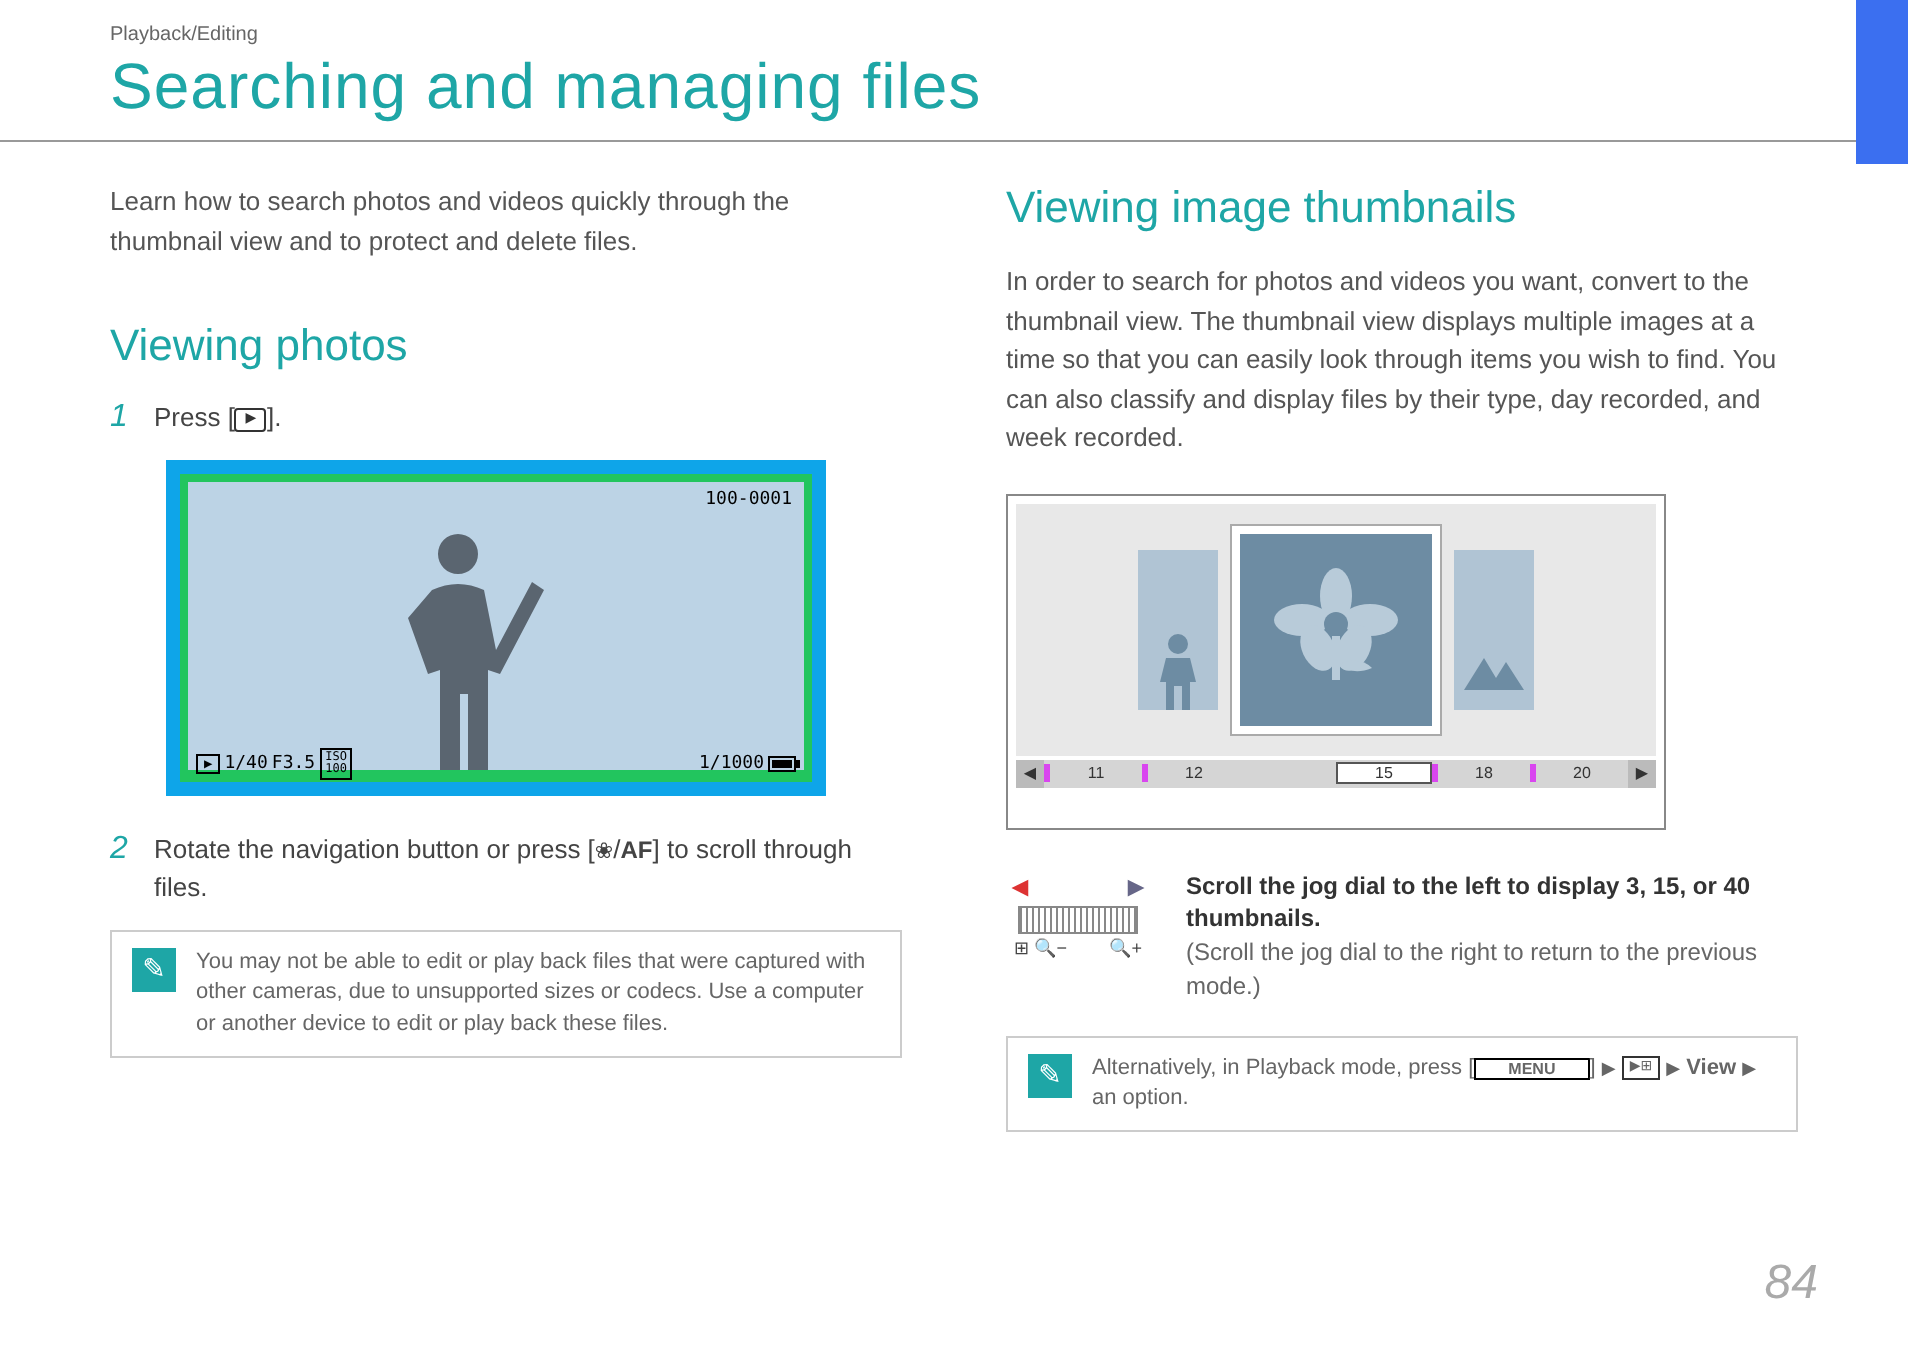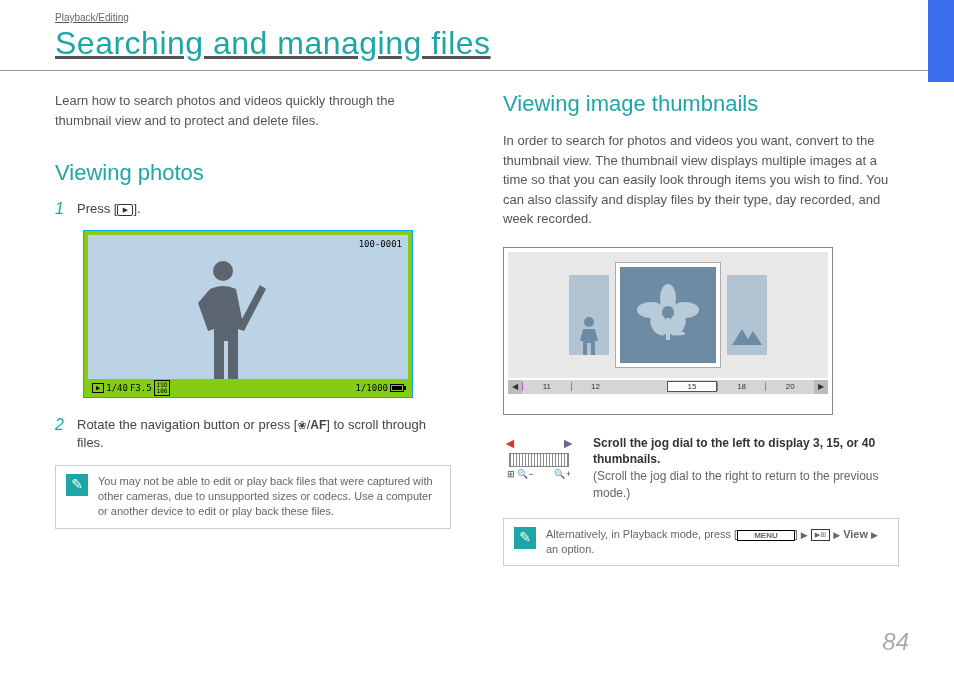--- a/index.html
+++ b/index.html
@@ -9,21 +9,20 @@
     height: 676px;
     background: #fff;
     position: relative;
     color: #555;
     font-size: 13px;
   }
   .header {
     padding: 12px 0 8px 55px;
     border-bottom: 1px solid #999;
     position: relative;
-    text-decoration: underline;
   }
   .blue-tab {
     position: absolute;
     right: 0;
     top: 0;
     width: 26px;
     height: 82px;
     background: #3b6ff0;
   }
   .breadcrumb {
@@ -99,24 +98,24 @@
     font-size: 8px;
   }
   .play-icon-inline::after {
     content: "▶";
     font-size: 7px;
     color: #333;
   }
   .screen1 {
     width: 330px;
     height: 168px;
-    border: 1px solid #0ea5e9;
+    border: 7px solid #0ea5e9;
     margin-left: 28px;
     margin-bottom: 18px;
-    background: #84cc16;
+    background: #22c55e;
     position: relative;
   }
   .screen1-view {
     position: absolute;
     top: 4px; left: 4px; right: 4px;
     height: 144px;
     background: #bcd3e5;
   }
   .person-silhouette {
     position: absolute;
@@ -253,21 +252,21 @@
   .film-arrow {
     width: 14px;
     text-align: center;
     background: #bbb;
     height: 100%;
     line-height: 14px;
   }
   .film-cell {
     flex: 1;
     text-align: center;
-    border-left: 1px solid #d946ef;
+    border-left: 3px solid #d946ef;
   }
   .film-cell.sel { background: #fff; border: 1px solid #555; margin-left: 48px; }
   .filter-bar {
     position: absolute;
     bottom: 2px;
     left: 4px; right: 4px;
     height: 16px;
     display: flex;
     align-items: center;
     gap: 10px;

